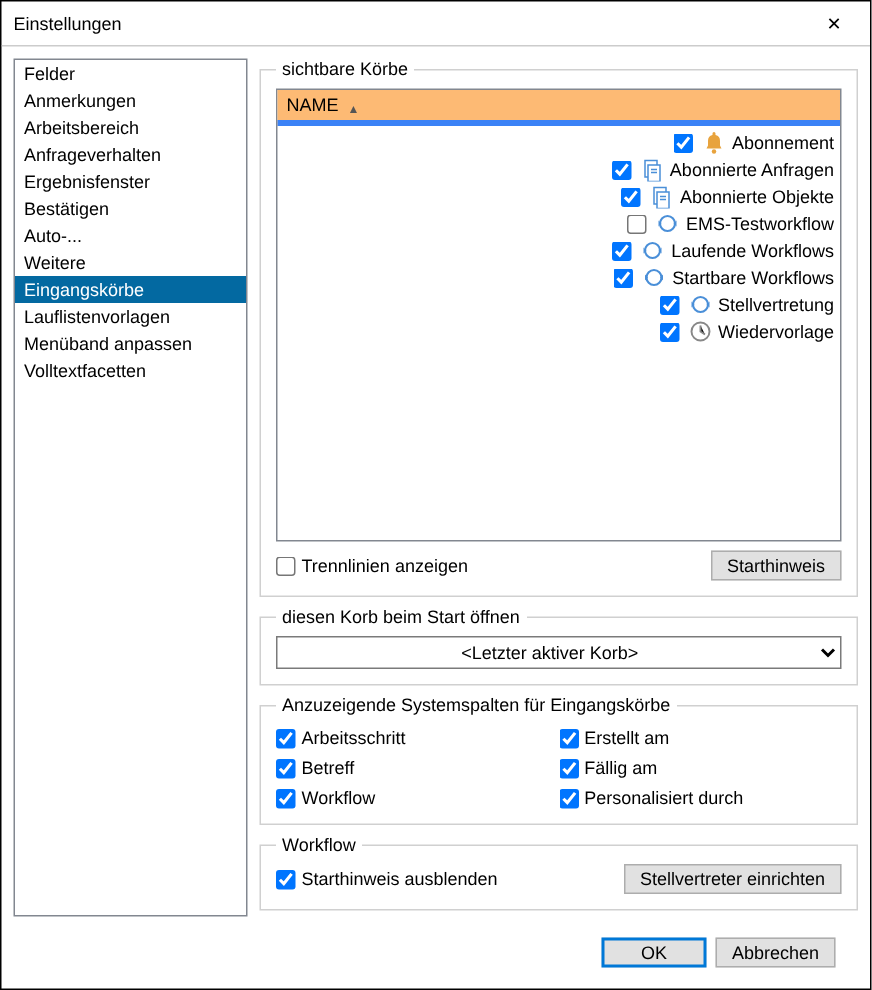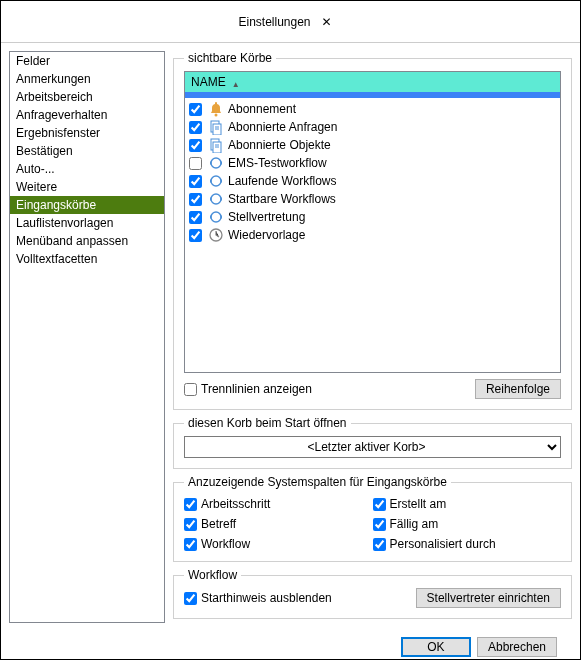--- a/index.html
+++ b/index.html
@@ -1,31 +1,31 @@
 <!DOCTYPE html>
 <html><head>
 <meta charset="utf-8">
 <style>
 * { box-sizing: border-box; font-family: "Segoe UI", Tahoma, sans-serif; font-size: 12px; }
 body { margin: 0; background: #fff; width: 581px; height: 660px; border: 1px solid #000; overflow: hidden; }
-.titlebar { display: flex; justify-content: center; align-items: center; height: 42px; padding: 0 8px; border-bottom: 1px solid #ccc; }
+.titlebar { display: flex; justify-content: space-between; align-items: center; height: 30px; padding: 0 8px; border-bottom: 1px solid #ccc; }
 .titlebar span { font-size: 12px; }
 .close-btn { width: 32px; height: 24px; text-align: center; line-height: 24px; cursor: default; font-size: 14px; }
 .content { display: flex; padding: 8px; height: 588px; gap: 8px; }
 .sidebar { width: 156px; border: 1px solid #828790; overflow: hidden; }
 .sidebar-item { padding: 2px 6px; cursor: default; white-space: nowrap; }
-.sidebar-item.active { background: #4d7c0f; color: #fff; }
+.sidebar-item.active { background: #0369a1; color: #fff; }
 .main { flex: 1; display: flex; flex-direction: column; gap: 6px; }
 fieldset { border: 1px solid #d0d0d0; padding: 6px 10px 10px 10px; margin: 0; }
 legend { padding: 0 4px; font-size: 12px; }
 .table-wrap { border: 1px solid #828790; height: 302px; }
-.table-header { background: #5eead4; border-bottom: 6px solid #3b82f6; padding: 3px 6px; font-size: 11px; display: flex; align-items: flex-end; gap: 6px; }
+.table-header { background: #fdba74; border-bottom: 4px solid #3b82f6; padding: 3px 6px; font-size: 11px; display: flex; align-items: flex-end; gap: 6px; }
 .sort-tri { font-size: 8px; color: #555; }
 .basket-list { padding: 2px 4px; }
-.basket-row { display: flex; align-items: center; gap: 4px; padding: 1px 0; }
+.basket-row { display: flex; align-items: center; gap: 4px; padding: 1px 0; justify-content: flex-end; }
 .basket-row input[type=checkbox] { margin: 0 2px 0 0; }
 .icon { width: 16px; height: 16px; display: inline-flex; align-items: center; justify-content: center; }
 .row-bottom { display: flex; justify-content: space-between; align-items: center; margin-top: 6px; }
 .chk-label { display: flex; align-items: center; gap: 4px; }
 .chk-label input { margin: 0; }
 .btn { background: #e1e1e1; border: 1px solid #adadad; padding: 2px 10px; min-width: 70px; text-align: center; cursor: default; }
 .btn.primary { border: 2px solid #0078d7; padding: 1px 9px; }
 select { width: 100%; border: 1px solid #7a7a7a; padding: 2px 4px; font-size: 12px; background: #fff; text-align: center; }
 .cols-grid { display: grid; grid-template-columns: 1fr 1fr; row-gap: 6px; margin-top: 2px; }
 .workflow-row { display: flex; justify-content: space-between; align-items: center; }
@@ -149,21 +149,21 @@
               </span>
               <span>Wiedervorlage</span>
             </div>
           </div>
       </div>
       <div class="row-bottom">
         <label class="chk-label">
           <input type="checkbox" id="sepChk" style="">
           <span>Trennlinien anzeigen</span>
         </label>
-        <span class="btn">Reihenfolge</span>
+        <span class="btn">Starthinweis</span>
       </div>
     </fieldset>
 
     <fieldset>
       <legend>diesen Korb beim Start öffnen</legend>
       <select id="startSel"><option>&lt;Letzter aktiver Korb&gt;</option></select>
     </fieldset>
 
     <fieldset>
       <legend>Anzuzeigende Systemspalten für Eingangskörbe</legend>

